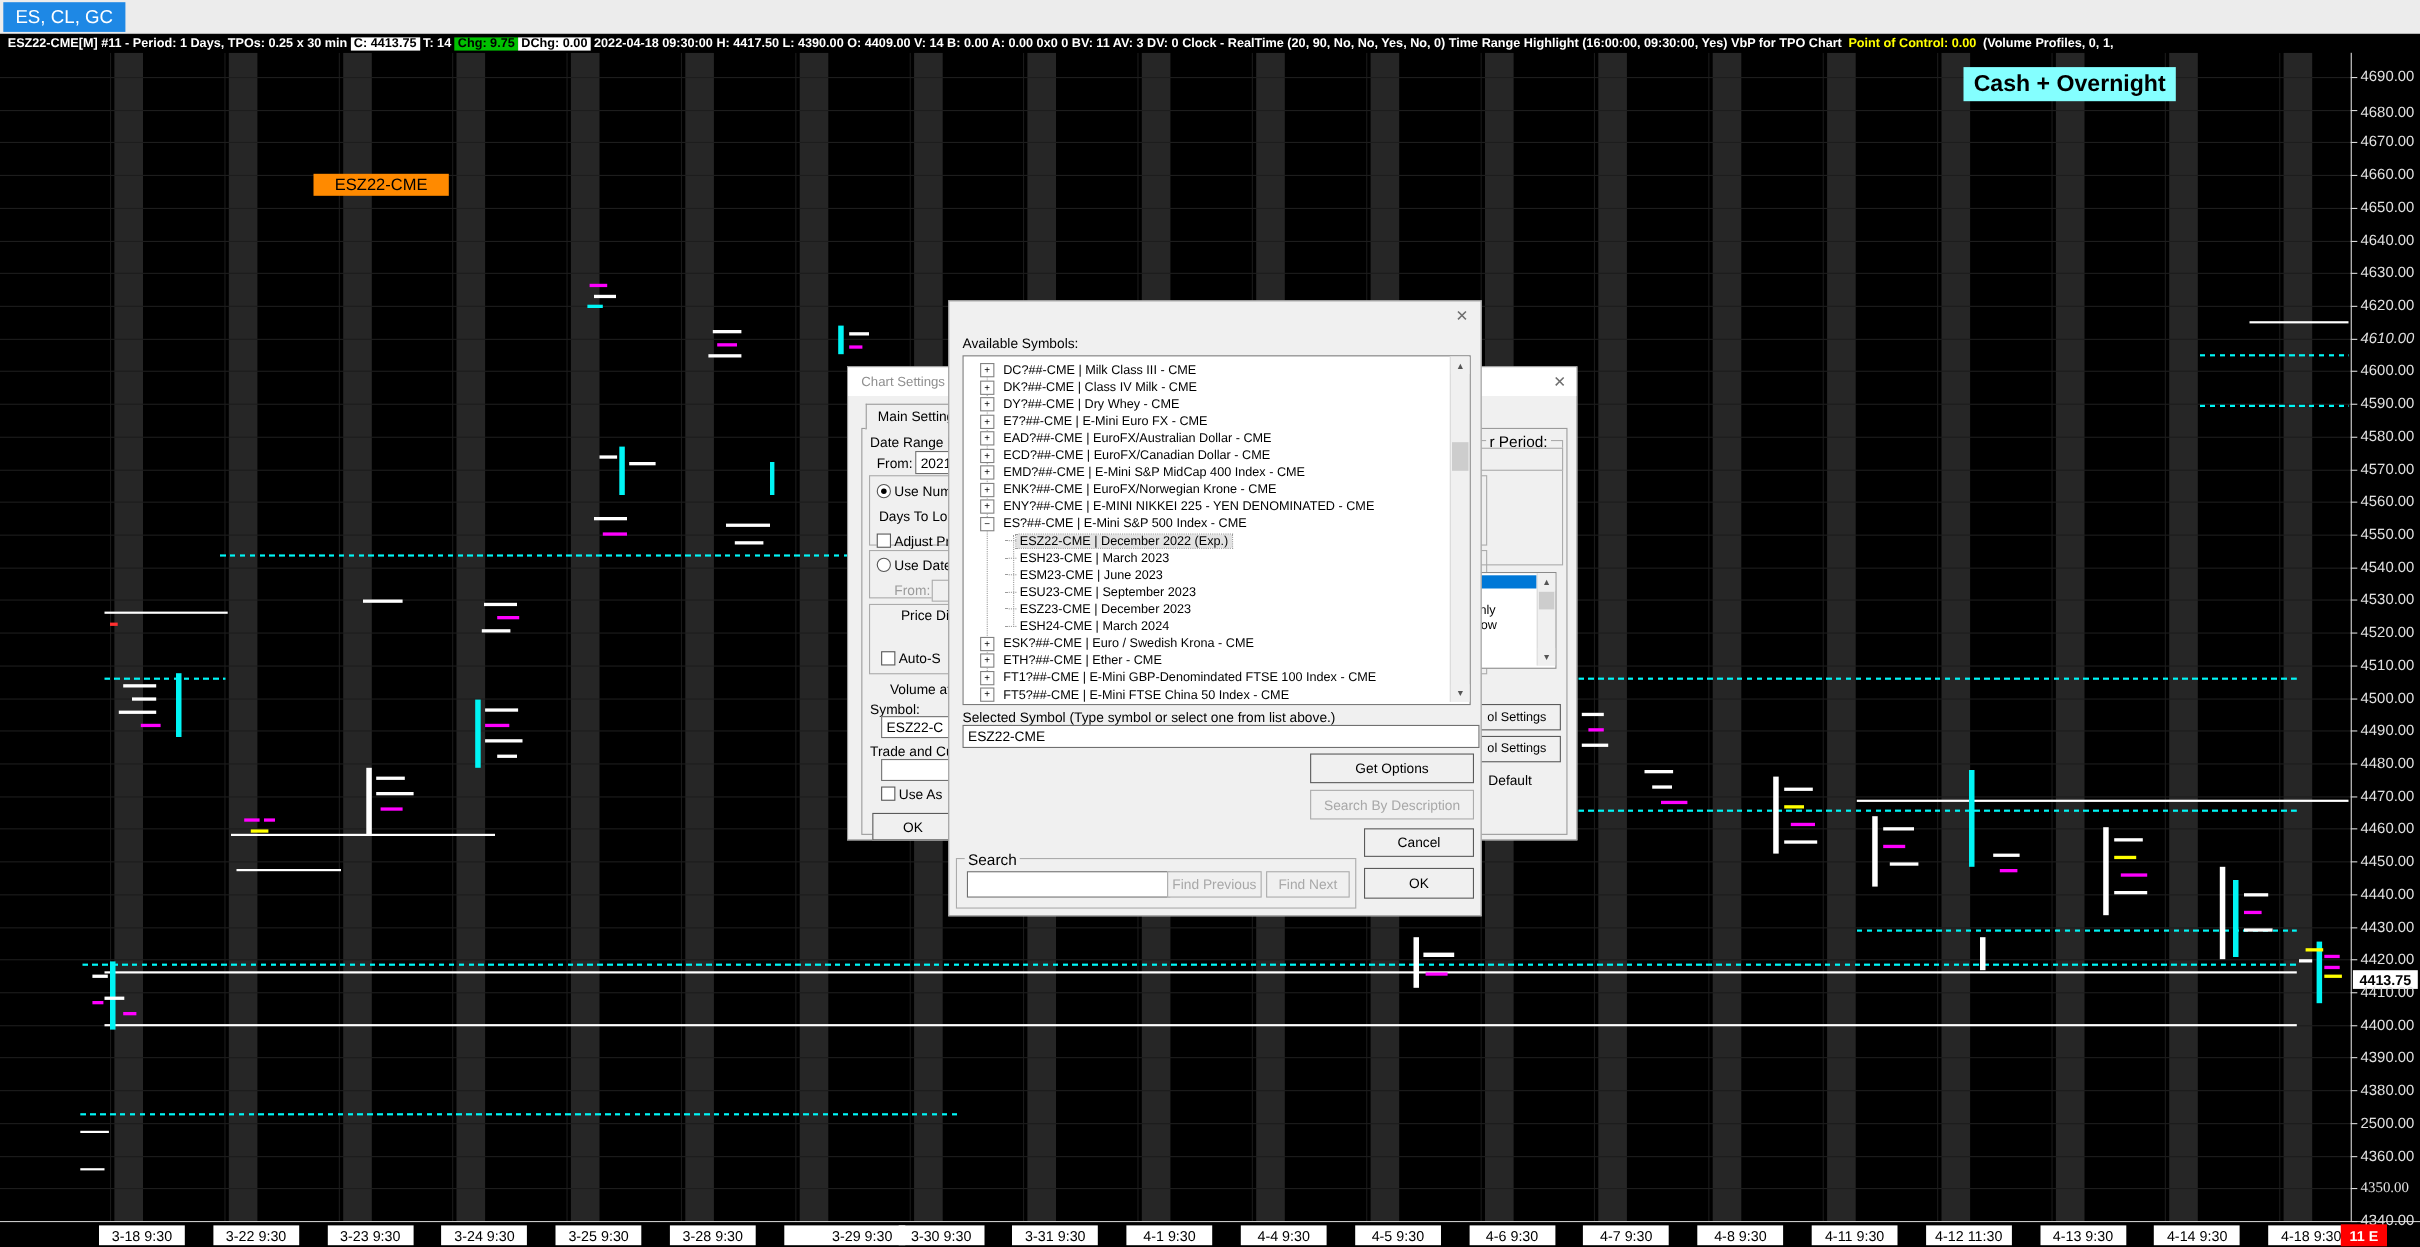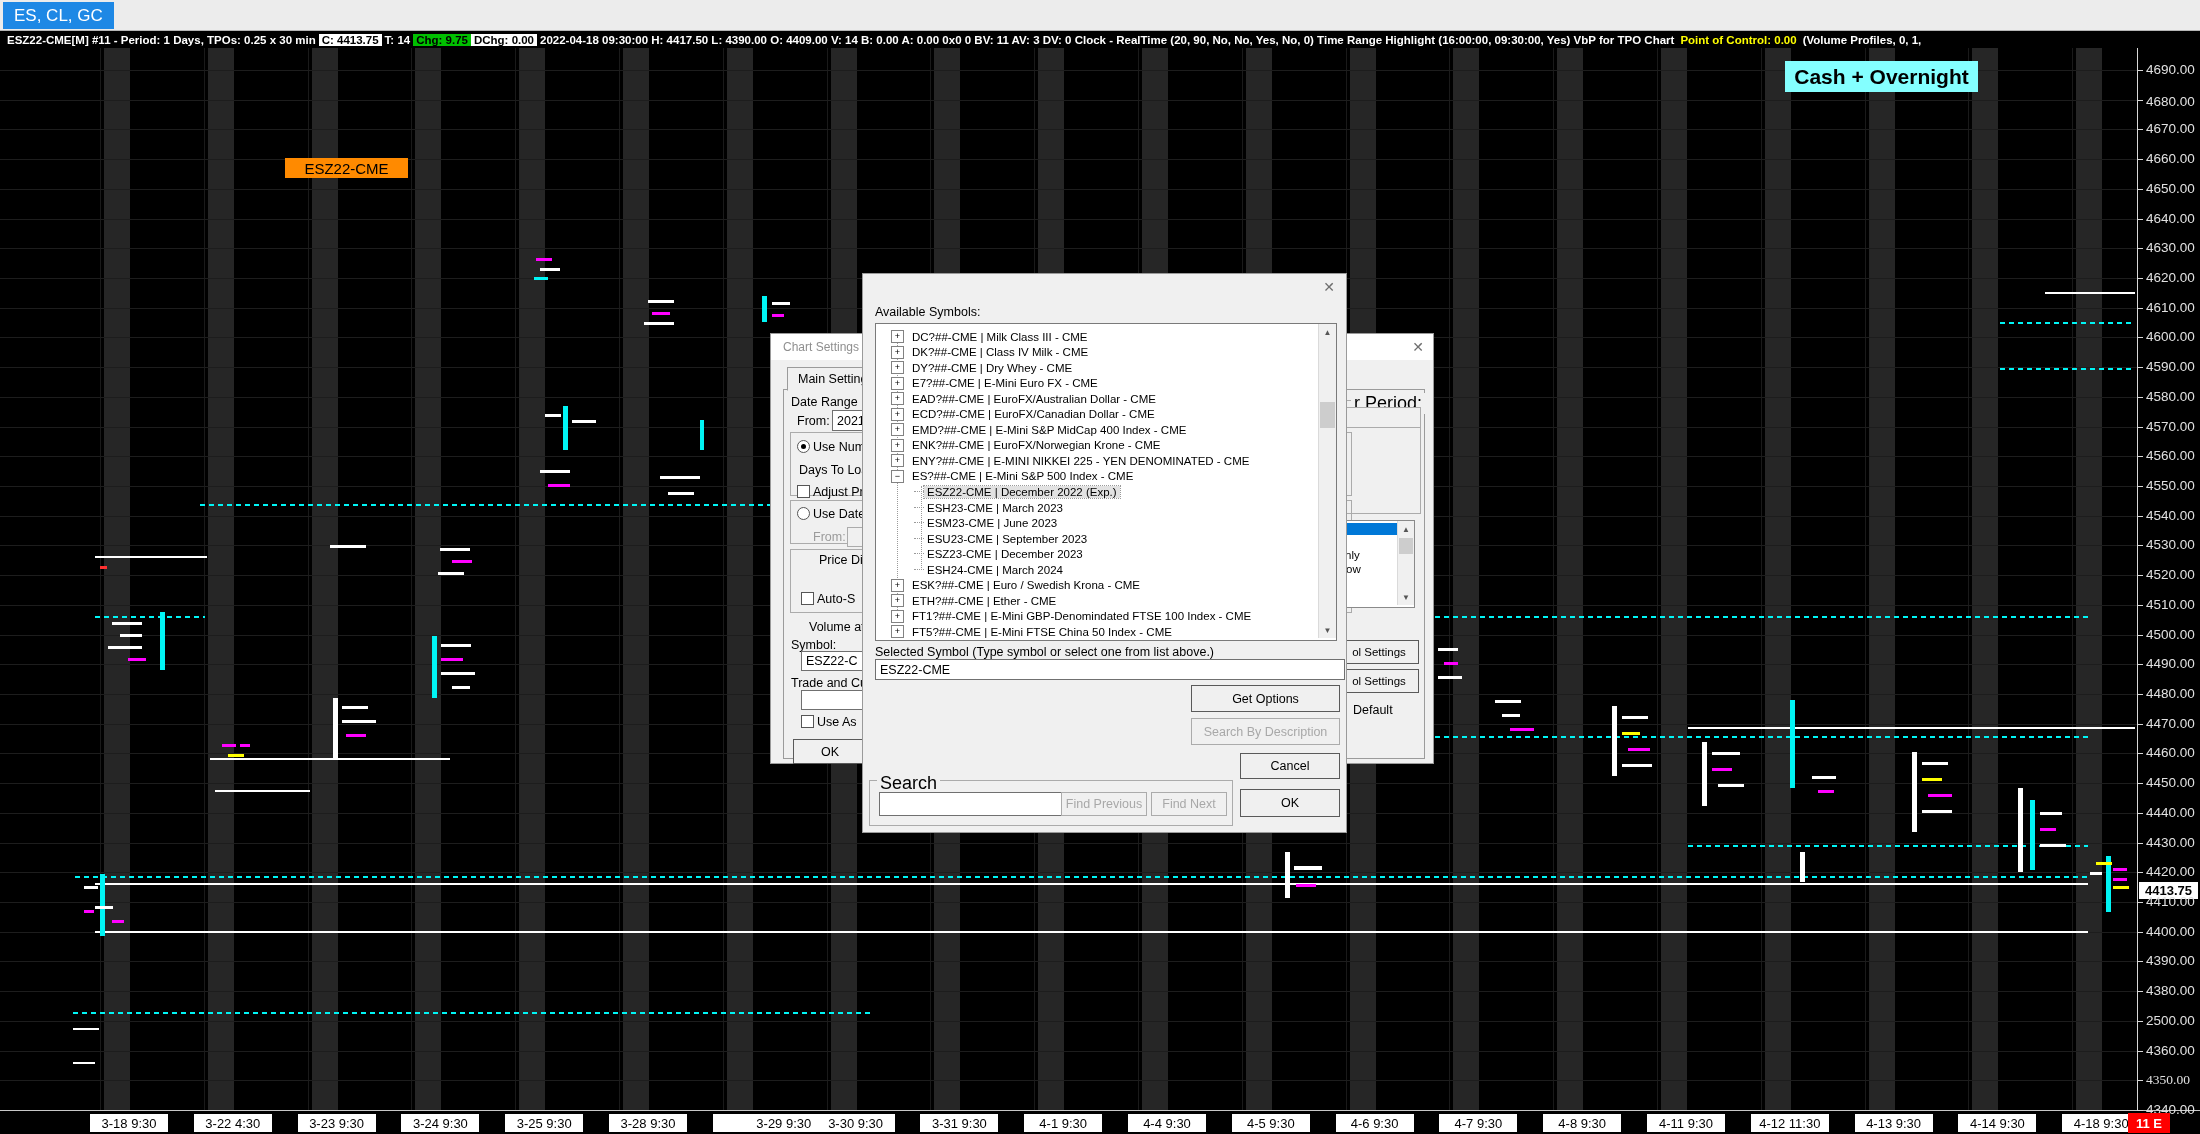--- a/index.html
+++ b/index.html
@@ -63,21 +63,21 @@
   .tree-dash{width:10px;height:1px;border-top:1px dotted #9A9A9A;flex:0 0 auto}
   .tree-label{padding:0 3px}
   .tree-label.selected{background:#E2E2E2;outline:1px dotted #9A9A9A}
   .sb{position:absolute;background:#F0F0F0;border-left:1px solid #DADADA}
   .sb-arrow{position:absolute;left:0;right:0;height:16px;display:flex;align-items:center;justify-content:center;
             font-size:8px;color:#555;background:#F0F0F0}
   .sb-thumb{position:absolute;left:1px;right:1px;background:#CDCDCD}
   .listbox{position:absolute;background:#FFF;border:1px solid #8A8A8A;overflow:hidden}
   .sel-bar{position:absolute;background:#0078D7}
   .li-txt{position:absolute;font-size:11.5px;color:#000;white-space:nowrap}
-  .grp-title{position:absolute;font-size:18px;color:#000;background:#F0F0F0;padding:0 3px;white-space:nowrap}
+  .grp-title{position:absolute;font-size:14px;color:#000;background:#F0F0F0;padding:0 3px;white-space:nowrap}
 </style>
 </head>
 <body>
 
 <div id="topbar">
   <div id="chart-tab">ES, CL, GC</div>
 </div>
 
 <div id="headerbar">
     <span class="seg">ESZ22-CME[M]  #11 - Period: 1 Days, TPOs: 0.25 x 30 min</span>
@@ -278,21 +278,21 @@
 <div id="symbol-tag">ESZ22-CME</div>
 <div id="session-tag">Cash + Overnight</div>
 
 <div id="scale-line"></div>
 <div id="scale-layer"></div>
 <div id="last-price">4413.75</div>
 
 <div id="taxis">
   <div id="clock-badge">11 E</div>
 <div class="t-lbl" style="left: 90px;">3-18 9:30</div>
-    <div class="t-lbl" style="left: 193.8px;">3-22 4:30</div>
+    <div class="t-lbl" style="left: 193.8px;">3-22 9:30</div>
     <div class="t-lbl" style="left: 297.6px;">3-23 9:30</div>
     <div class="t-lbl" style="left: 401.4px;">3-24 9:30</div>
     <div class="t-lbl" style="left: 505.2px;">3-25 9:30</div>
     <div class="t-lbl" style="left: 609px;">3-28 9:30</div>
     <div class="t-lbl" style="left: 712.8px; padding-left: 32px;">3-29 9:30</div>
     <div class="t-lbl" style="left: 816.6px;">3-30 9:30</div>
     <div class="t-lbl" style="left: 920.4px;">3-31 9:30</div>
     <div class="t-lbl" style="left: 1024.2px;">4-1 9:30</div>
     <div class="t-lbl" style="left: 1128px;">4-4 9:30</div>
     <div class="t-lbl" style="left: 1231.8px;">4-5 9:30</div>
@@ -522,21 +522,21 @@
 <div class="p-lbl" style="top: 151.142px;">4660.00</div>
 <div class="p-tick" style="top: 188.856px;"></div>
 <div class="p-lbl" style="top: 180.856px;">4650.00</div>
 <div class="p-tick" style="top: 218.57px;"></div>
 <div class="p-lbl" style="top: 210.57px;">4640.00</div>
 <div class="p-tick" style="top: 248.284px;"></div>
 <div class="p-lbl" style="top: 240.284px;">4630.00</div>
 <div class="p-tick" style="top: 277.998px;"></div>
 <div class="p-lbl" style="top: 269.998px;">4620.00</div>
 <div class="p-tick" style="top: 307.712px;"></div>
-<div class="p-lbl" style="top: 299.712px;">4610.00</div>
+<div class="p-lbl" style="top: 299.712px; font-style: italic;">4610.00</div>
 <div class="p-tick" style="top: 337.426px;"></div>
 <div class="p-lbl" style="top: 329.426px;">4600.00</div>
 <div class="p-tick" style="top: 367.14px;"></div>
 <div class="p-lbl" style="top: 359.14px;">4590.00</div>
 <div class="p-tick" style="top: 396.854px;"></div>
 <div class="p-lbl" style="top: 388.854px;">4580.00</div>
 <div class="p-tick" style="top: 426.568px;"></div>
 <div class="p-lbl" style="top: 418.568px;">4570.00</div>
 <div class="p-tick" style="top: 456.282px;"></div>
 <div class="p-lbl" style="top: 448.282px;">4560.00</div>

